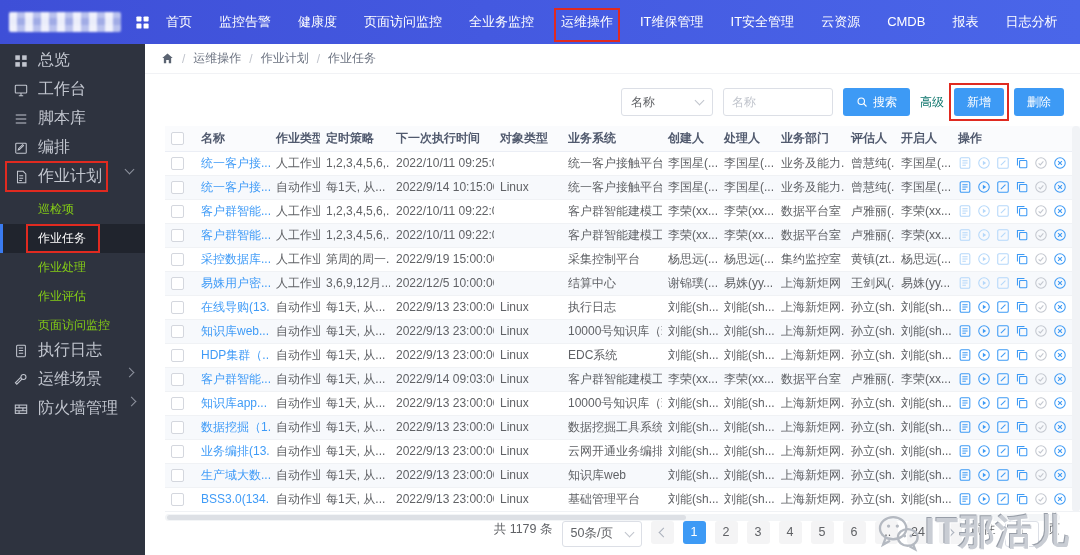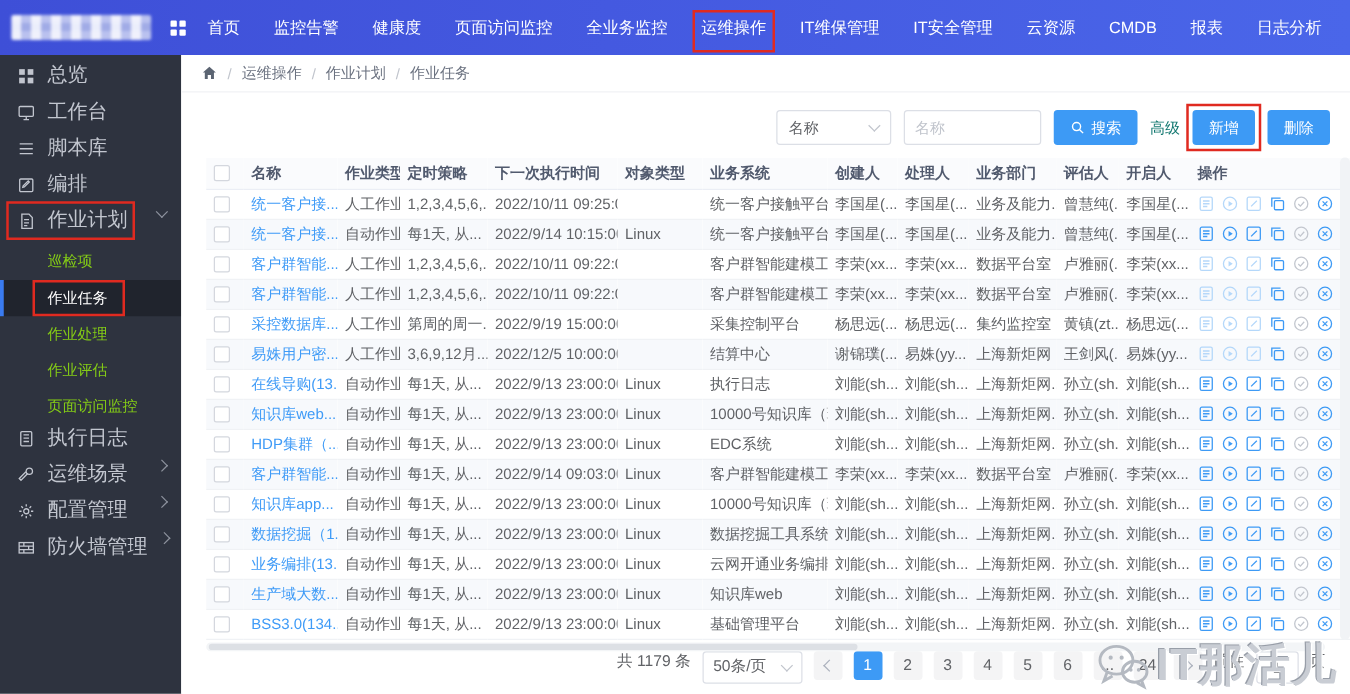--- a/index.html
+++ b/index.html
@@ -206,32 +206,20 @@
       </div>
       <div class="s-item">
         <span class="lbl-wrap">
           <span class="icon">
             <svg width="14" height="14" viewBox="0 0 16 16" fill="none" stroke="currentColor" stroke-width="1.2">
               <path d="M9.3 6.7L3.2 12.8 1.6 11.2 7.7 5.1"></path>
               <circle cx="10.8" cy="4.6" r="2.9"></circle>
             </svg>
           </span>
           <span>运维场景</span>
-        </span>
-        <span class="chev right"></span>
-      </div>
-      <div class="s-item">
-        <span class="lbl-wrap">
-          <span class="icon">
-            <svg width="14" height="14" viewBox="0 0 16 16" fill="none" stroke="currentColor" stroke-width="1.2">
-              <circle cx="8" cy="8" r="2.3"></circle>
-              <path d="M8 1.6v2.1M8 12.3v2.1M1.6 8h2.1M12.3 8h2.1M3.5 3.5L5 5M11 11l1.5 1.5M12.5 3.5L11 5M5 11l-1.5 1.5"></path>
-            </svg>
-          </span>
-          <span>配置管理</span>
         </span>
         <span class="chev right"></span>
       </div>
       <div class="s-item">
         <span class="lbl-wrap">
           <span class="icon">
             <svg width="14" height="14" viewBox="0 0 16 16" fill="none" stroke="currentColor" stroke-width="1.2">
               <rect x="1.5" y="3.5" width="13" height="9.5"></rect>
               <path d="M1.5 6.7h13M1.5 9.9h13M5.8 3.5v3.2M10.2 6.7v3.2M5.8 9.9v3.1"></path>
             </svg>

